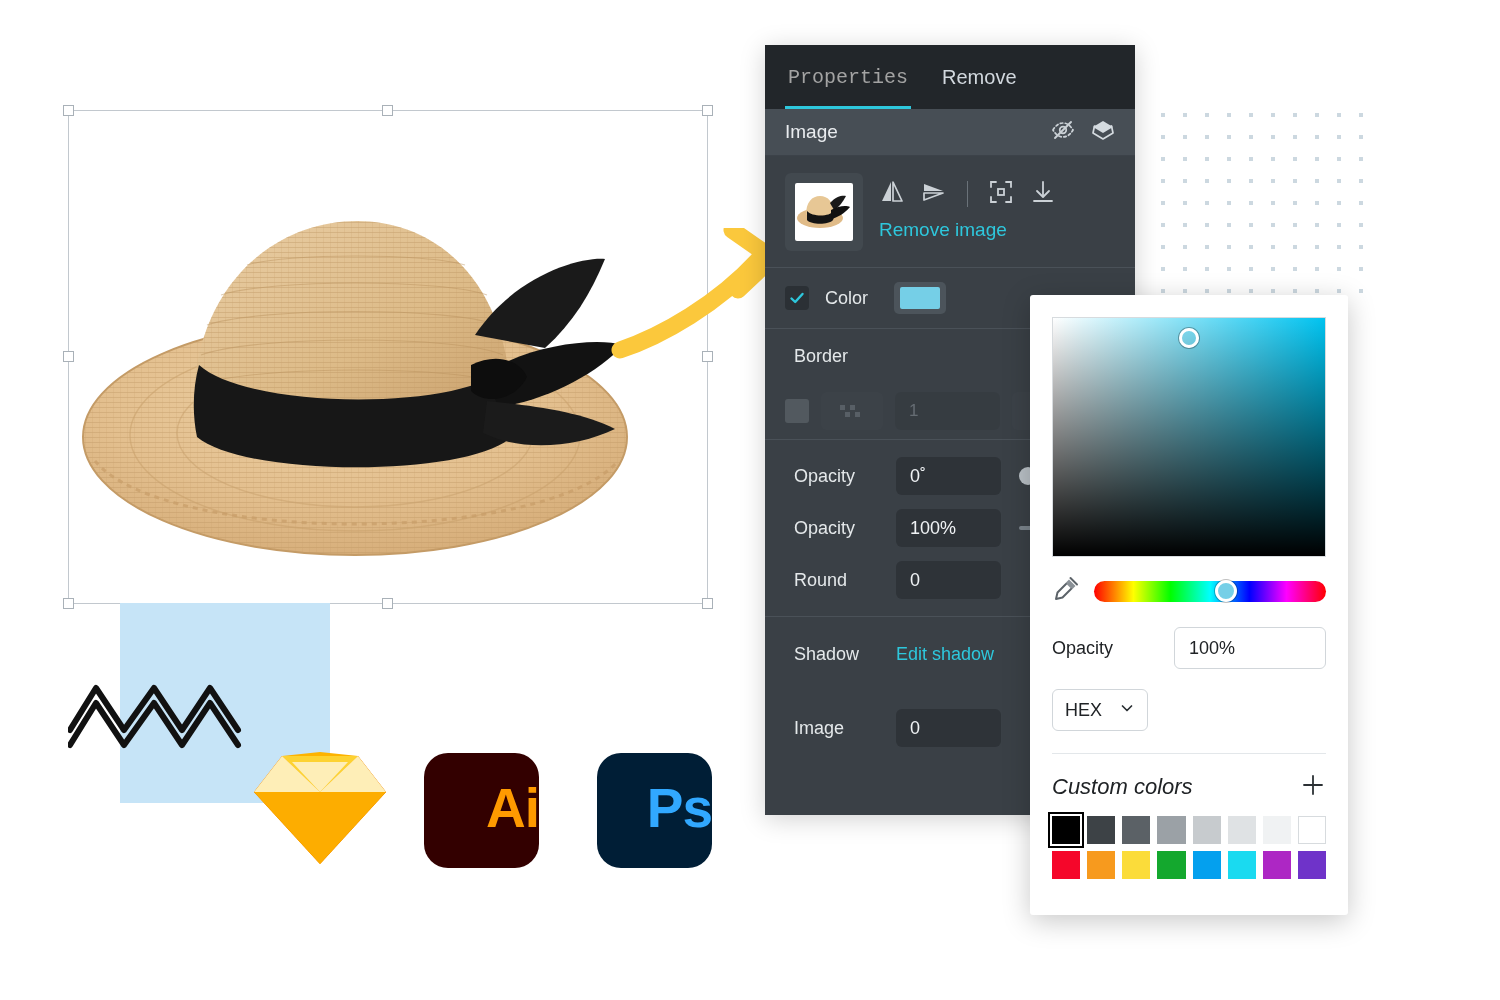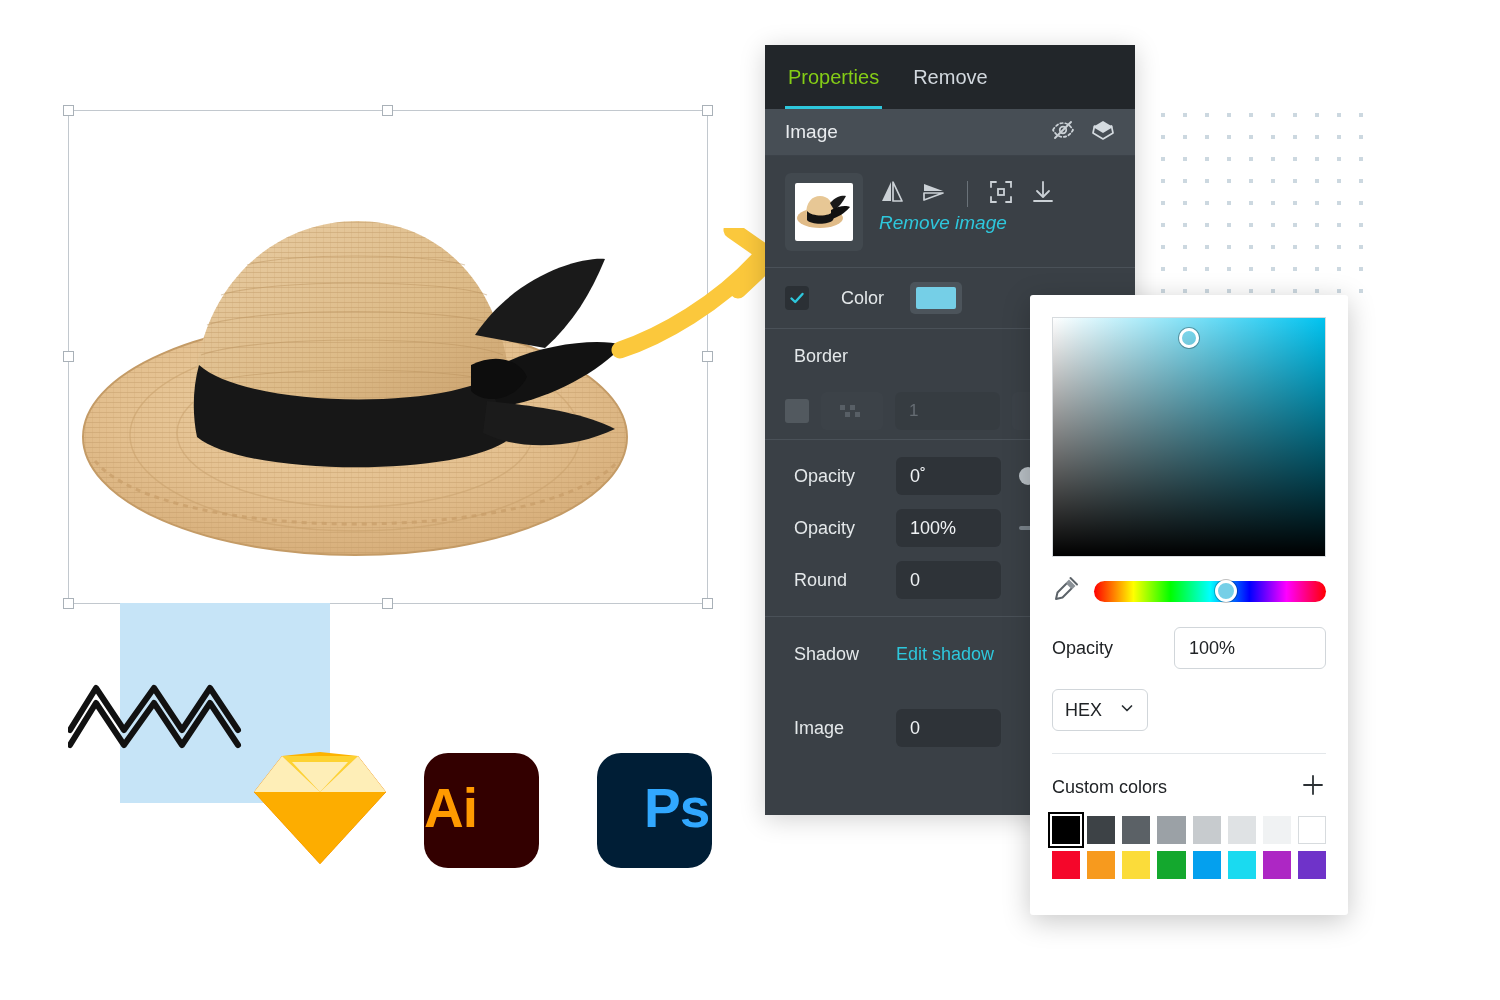--- a/index.html
+++ b/index.html
@@ -52,21 +52,21 @@
   
   .zigzag { position: absolute; left: 68px; top: 670px; }
 
   
   .sketch-logo { position: absolute; left: 252px; top: 750px; }
 
   
   .adobe-tile {
     position: absolute; width: 115px; height: 115px;
     border-radius: 24px;
-    display: flex; align-items: center; justify-content: flex-start;
+    display: flex; align-items: center; justify-content: flex-end;
     font-family: "Liberation Sans", sans-serif;
     font-weight: bold; font-size: 55px; letter-spacing: -1px;
   }
   .ai-tile { left: 424px; top: 753px; background: #330000; color: #FF9A00; }
   .ps-tile { left: 597px; top: 753px; background: #001E36; color: #31A8FF; padding-left: 47px; }
   .adobe-tile span { line-height: 1; transform: translateY(-2px); }
 
   
   .arrow-svg { position: absolute; left: 600px; top: 228px; }
 
@@ -81,21 +81,21 @@
   }
   .tabs-bar {
     height: 64px; background: #22262a;
     display: flex; align-items: center; padding-left: 20px; gap: 28px;
     position: relative;
   }
   .tab {
     font-size: 20px; color: #d2d8de; padding: 0 3px;
     height: 64px; display: flex; align-items: center; cursor: pointer;
   }
-  .tab.active { color: #84cc16; position: relative; }
+  .tab.active { color: #a3a3a3; position: relative; font-family: Liberation Mono, monospace; }
   .tab.active::after {
     content: ""; position: absolute; left: 0; right: 0; bottom: 0;
     height: 3px; background: #2ec7dc;
   }
   .panel-sub {
     height: 47px; background: #474e55;
     display: flex; align-items: center; padding: 0 20px;
     border-bottom: 1px solid #3c4249;
   }
   .panel-sub .title { font-size: 19px; color: #e9ecef; flex: 1; }
@@ -108,21 +108,21 @@
     border-radius: 6px; display: flex; align-items: center; justify-content: center;
     flex: none;
   }
   .thumb-inner {
     width: 58px; height: 58px; background: #fff; border-radius: 2px;
     display:flex; align-items:center; justify-content:center; overflow:hidden;
   }
   .img-tools { flex: 1; padding-top: 4px; }
   .tool-icons { display: flex; align-items: center; gap: 16px; height: 34px; }
   .tool-sep { width: 1px; height: 26px; background: #6a7279; margin: 0 4px; }
-  .remove-link { color: #2ec7dc; font-size: 19px; margin-top: 1px; cursor: pointer; font-style: italic; }
+  .remove-link { color: #2ec7dc; font-size: 19px; margin-top: 8px; cursor: pointer; }
 
   .row { display: flex; align-items: center; padding: 0 20px; height: 52px; }
   .row-label { font-size: 18px; color: #e4e8ea; width: 102px; flex: none; margin-left: 9px; }
   .cbox {
     width: 24px; height: 24px; border-radius: 4px; background: #2b3035;
     display: flex; align-items: center; justify-content: center; flex:none;
   }
   .cbox.checked svg { display: block; }
   .cbox-bare { width:24px; height:24px; display:flex; align-items:center; justify-content:center; flex:none; }
   .swatch-btn {
@@ -200,21 +200,21 @@
     display: flex; align-items: center; padding: 0 14px;
     font-size: 18px; color: #202326; background: #fff;
   }
   .cp-select {
     width: 96px; height: 42px; border: 1px solid #d1d6da; border-radius: 6px;
     display: flex; align-items: center; justify-content: space-between;
     padding: 0 12px; font-size: 18px; color: #202326; flex:none;
   }
   .cp-divider { height: 1px; background: #e3e7ea; margin: 22px 0 0 0; }
   .cc-head { display:flex; align-items:center; margin-top: 18px; }
-  .cc-head .t { font-size: 18px; flex: 1; }
+  .cc-head .t { font-size: 22px; flex: 1; font-style: italic; }
   .sw-grid { display: grid; grid-template-columns: repeat(8, 1fr); gap: 7px; margin-top: 14px; }
   .sw { width: 100%; aspect-ratio: 1/1; height: 28px; }
   .sw.sel { outline: 2px solid #000; outline-offset: 2px; }
   .sw.wht { border: 1px solid #d7dbde; }
 </style>
 </head>
 <body>
 
 <div id="stage">
 
@@ -392,21 +392,21 @@
     </div>
 
     <div class="divider"></div>
 
     <div class="row" style="height:60px">
       <div class="cbox checked">
         <svg width="16" height="16" viewBox="0 0 16 16" fill="none" stroke="#2ec7dc" stroke-width="2.4" stroke-linecap="round" stroke-linejoin="round">
             <path d="M2.5 8.5 L6.2 12 L13.5 4"></path>
           </svg>
       </div>
-      <div class="row-label" style="width:auto;margin-left:32px;margin-right:26px">Color</div>
+      <div class="row-label" style="width:auto;margin-left:16px;margin-right:26px">Color</div>
       <div class="swatch-btn">
         <div class="swatch-inner" id="colorSwatch" style="background: rgb(117, 207, 231);"></div>
       </div>
     </div>
 
     <div class="divider"></div>
 
     <div class="row" style="height:54px">
       <div class="row-label">Border</div>
       <div style="flex:1"></div>

